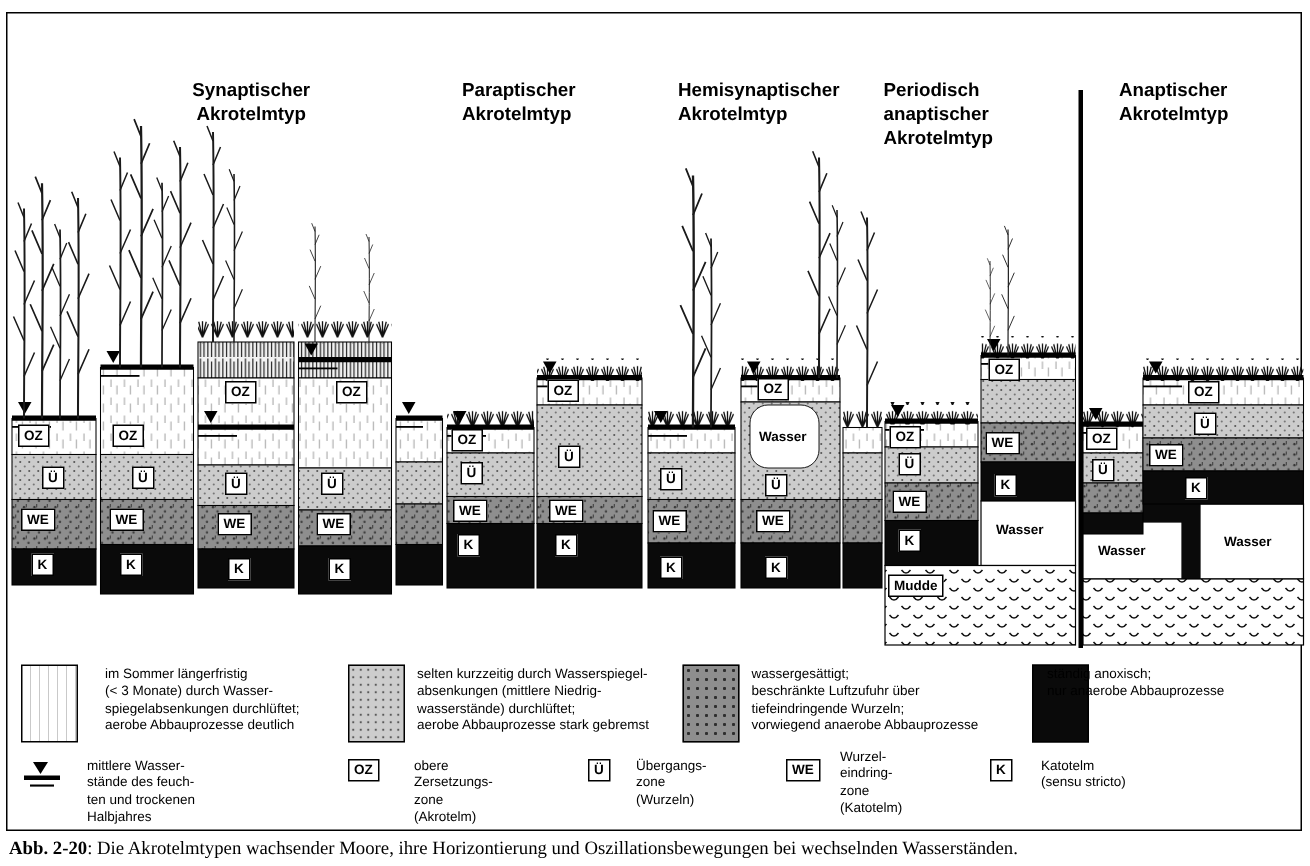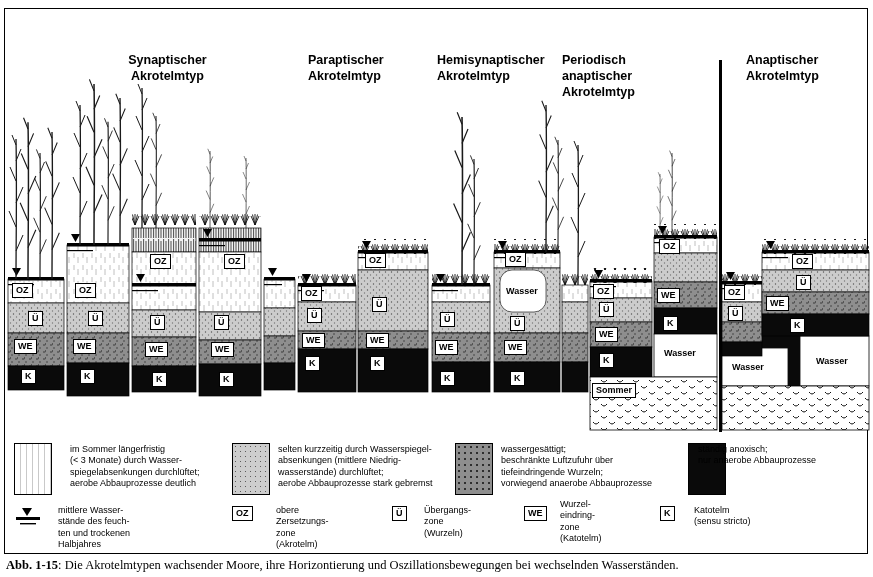--- a/index.html
+++ b/index.html
@@ -47,23 +47,23 @@
 </style>
 </head>
 <body>
 
 <div class="figure-border"></div>
 
 <div class="hdr" style="left:95px;top:52px;width:145px;text-align:center">Synaptischer
 Akrotelmtyp</div>
 <div class="hdr" style="left:308px;top:52px;width:130px">Paraptischer
 Akrotelmtyp</div>
-<div class="hdr" style="left:437px;top:52px;width:145px">Hemisynaptischer
-Akrotelmtyp</div>
-<div class="hdr" style="left:562px;top:52px;width:110px">Periodisch
+<div class="hdr" style="left:452px;top:52px;width:145px">Hemisynaptischer
+Akrotelmtyp</div>
+<div class="hdr" style="left:589px;top:52px;width:110px">Periodisch
 anaptischer
 Akrotelmtyp</div>
 <div class="hdr" style="left:746px;top:52px;width:120px">Anaptischer
 Akrotelmtyp</div>
 
 <svg class="canvas" width="873" height="577" viewBox="0 0 873 577">
   <defs>
     <pattern id="pOZ" width="9" height="12" patternUnits="userSpaceOnUse">
       <rect width="9" height="12" fill="#ffffff"></rect>
       <path d="M2,1 v5 M6,5 v6" stroke="#b0b0b0" stroke-width="0.8"></path>
@@ -286,21 +286,21 @@
 <div class="zbox" style="left:435px;top:340px">WE</div>
 <div class="zbox" style="left:440px;top:371px">K</div>
 <div class="zbox" style="left:505px;top:252px">OZ</div>
 <div class="zbox" style="left:510px;top:316px">Ü</div>
 <div class="zbox" style="left:504px;top:340px">WE</div>
 <div class="zbox" style="left:510px;top:371px">K</div>
 <div class="zbox" style="left:593px;top:284px">OZ</div>
 <div class="zbox" style="left:599px;top:302px">Ü</div>
 <div class="zbox" style="left:595px;top:327px">WE</div>
 <div class="zbox" style="left:599px;top:353px">K</div>
-<div class="zbox" style="left:592px;top:383px">Sommer</div>
+<div class="zbox" style="left:592px;top:383px">Mudde</div>
 <div class="zbox" style="left:659px;top:239px">OZ</div>
 <div class="zbox" style="left:657px;top:288px">WE</div>
 <div class="zbox" style="left:663px;top:316px">K</div>
 <div class="zbox" style="left:724px;top:285px">OZ</div>
 <div class="zbox" style="left:728px;top:306px">Ü</div>
 <div class="zbox" style="left:792px;top:254px">OZ</div>
 <div class="zbox" style="left:796px;top:275px">Ü</div>
 <div class="zbox" style="left:766px;top:296px">WE</div>
 <div class="zbox" style="left:790px;top:318px">K</div>
 
@@ -352,13 +352,13 @@
 <div class="zbox" style="left:524px;top:506px">WE</div>
 <div class="leg-txt" style="left:560px;top:499px;width:90px">Wurzel-
 eindring-
 zone
 (Katotelm)</div>
 
 <div class="zbox" style="left:660px;top:506px">K</div>
 <div class="leg-txt" style="left:694px;top:505px;width:110px">Katotelm
 (sensu stricto)</div>
 
-<div class="caption"><span class="b">Abb. 1-15</span><span>: Die Akrotelmtypen wachsender Moore, ihre Horizontierung und Oszillationsbewegungen bei wechselnden Wasserständen.</span></div>
+<div class="caption"><span class="b">Abb. 2-20</span><span>: Die Akrotelmtypen wachsender Moore, ihre Horizontierung und Oszillationsbewegungen bei wechselnden Wasserständen.</span></div>
 
 </body></html>

